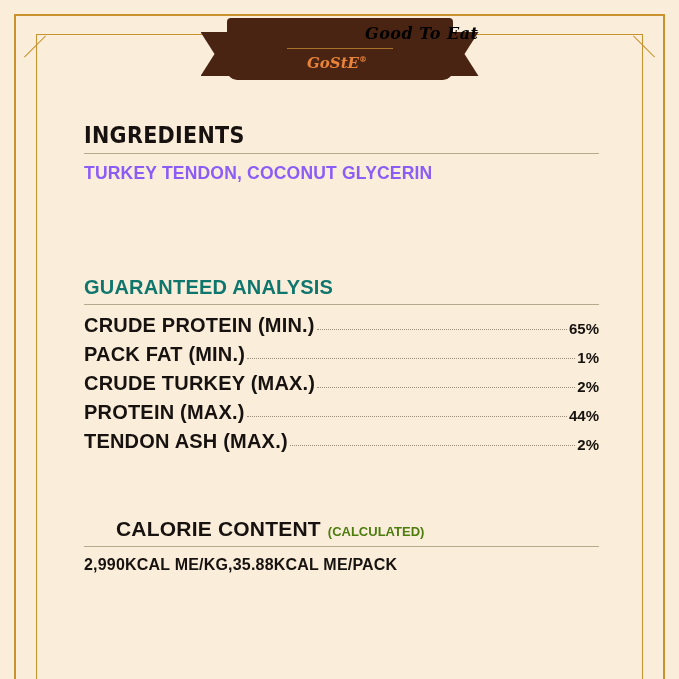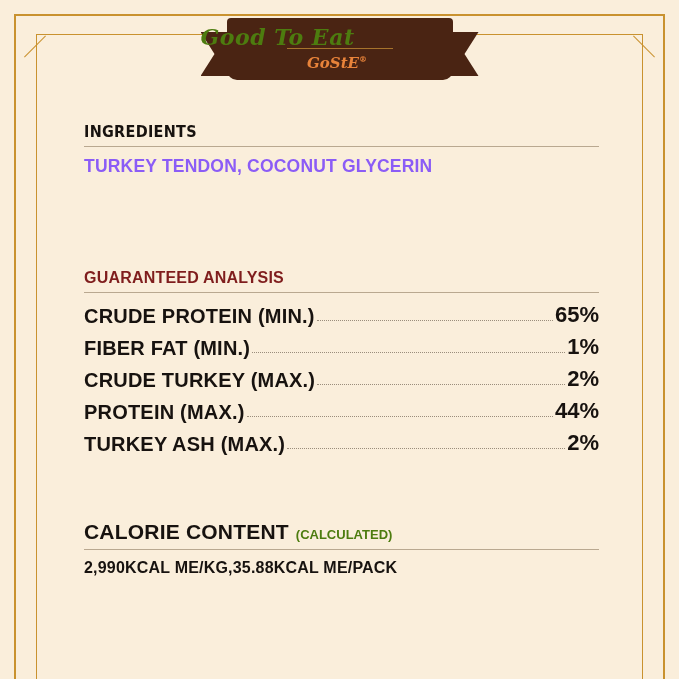--- a/index.html
+++ b/index.html
@@ -88,26 +88,26 @@
     right: 6px;
     top: 5px;
     bottom: 5px;
     border: 1px solid #70destroy;
   }
   .ribbon-title {
     position: absolute;
     left: 0;
     right: 0;
     top: 6px;
-    text-align: left;
-    color: #4d7c0f;
+    text-align: right;
+    color: #000000;
     font-family: "DejaVu Serif", serif;
     font-style: italic;
     font-weight: bold;
-    font-size: 22px;
+    font-size: 16px;
     letter-spacing: 0.5px;
   }
   .ribbon-brand {
     position: absolute;
     left: 0;
     right: 5px;
     top: 36px;
     text-align: center;
     color: #e8833a;
     font-family: "DejaVu Serif", serif;
@@ -133,21 +133,21 @@
   
   .content {
     position: absolute;
     left: 84px;
     right: 80px;
     top: 122px;
   }
   .section-heading {
     font-family: "DejaVu Sans Condensed", "Liberation Sans Narrow", "Liberation Sans", sans-serif;
     font-weight: bold;
-    font-size: 16px;
+    font-size: 23px;
     color: #17120f;
     letter-spacing: 0.3px;
     margin: 0;
   }
   .rule {
     height: 1px;
     background: #b9a890;
     margin-top: 5px;
     margin-bottom: 9px;
   }
@@ -157,22 +157,22 @@
     font-size: 17.5px;
     color: #8b5cf6;
     letter-spacing: 0.2px;
   }
   .spacer-lg { height: 92px; }
   .spacer-md { height: 58px; }
 
   .ga-heading {
     font-family: "Liberation Sans", sans-serif;
     font-weight: bold;
-    font-size: 16px;
-    color: #7f1d1d;
+    font-size: 20px;
+    color: #0f766e;
     letter-spacing: 0.2px;
   }
   .ga-list { margin-top: 4px; }
   .ga-row {
     display: flex;
     align-items: flex-end;
     margin-bottom: 6px;
   }
   .ga-label {
     font-family: "Liberation Sans", sans-serif;
@@ -184,29 +184,30 @@
   }
   .ga-dots {
     flex: 1 1 auto;
     border-bottom: 1px dotted #9a8d7c;
     margin: 0 2px 7px 2px;
     height: 1px;
   }
   .ga-value {
     font-family: "Liberation Sans", sans-serif;
     font-weight: bold;
-    font-size: 22px;
+    font-size: 15px;
     color: #17120f;
     white-space: nowrap;
     text-align: center;
   }
 
   .calorie-heading-wrap {
     display: flex;
     align-items: baseline;
+    margin-left: 32px;
   }
   .calorie-heading {
     font-family: "Liberation Sans", sans-serif;
     font-weight: bold;
     font-size: 21px;
     color: #17120f;
     letter-spacing: 0.2px;
   }
   .calorie-note {
     font-family: "Liberation Sans", sans-serif;
@@ -254,36 +255,36 @@
     <div class="ga-heading">GUARANTEED ANALYSIS</div>
     <div class="rule"></div>
 
     <div class="ga-list">
       <div class="ga-row">
         <span class="ga-label">CRUDE PROTEIN (MIN.)</span>
         <span class="ga-dots"></span>
         <span class="ga-value">65%</span>
       </div>
       <div class="ga-row">
-        <span class="ga-label">FIBER FAT (MIN.)</span>
+        <span class="ga-label">PACK FAT (MIN.)</span>
         <span class="ga-dots"></span>
         <span class="ga-value">1%</span>
       </div>
       <div class="ga-row">
         <span class="ga-label">CRUDE TURKEY (MAX.)</span>
         <span class="ga-dots"></span>
         <span class="ga-value">2%</span>
       </div>
       <div class="ga-row">
         <span class="ga-label">PROTEIN (MAX.)</span>
         <span class="ga-dots"></span>
         <span class="ga-value">44%</span>
       </div>
       <div class="ga-row">
-        <span class="ga-label">TURKEY ASH (MAX.)</span>
+        <span class="ga-label">TENDON ASH (MAX.)</span>
         <span class="ga-dots"></span>
         <span class="ga-value">2%</span>
       </div>
     </div>
 
     <div class="spacer-md"></div>
 
     <div class="calorie-heading-wrap">
       <span class="calorie-heading">CALORIE CONTENT</span>
       <span class="calorie-note">(CALCULATED)</span>

